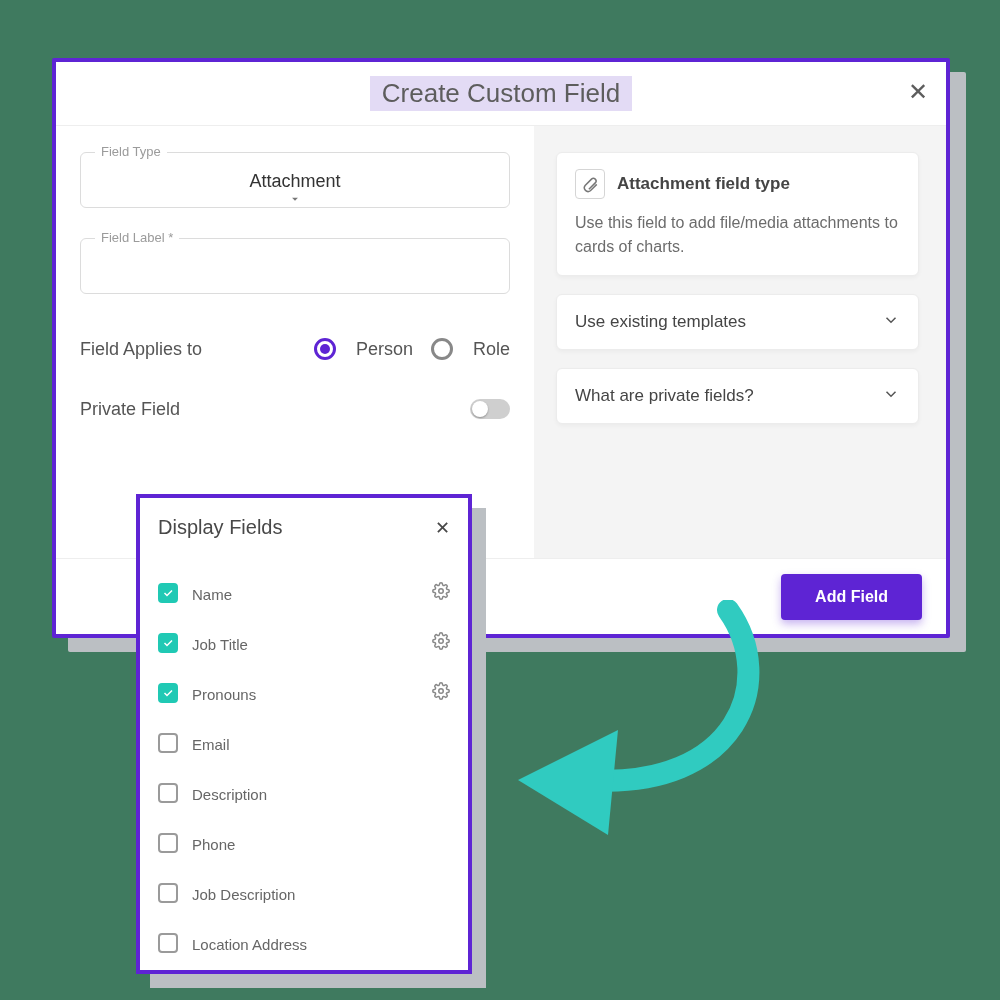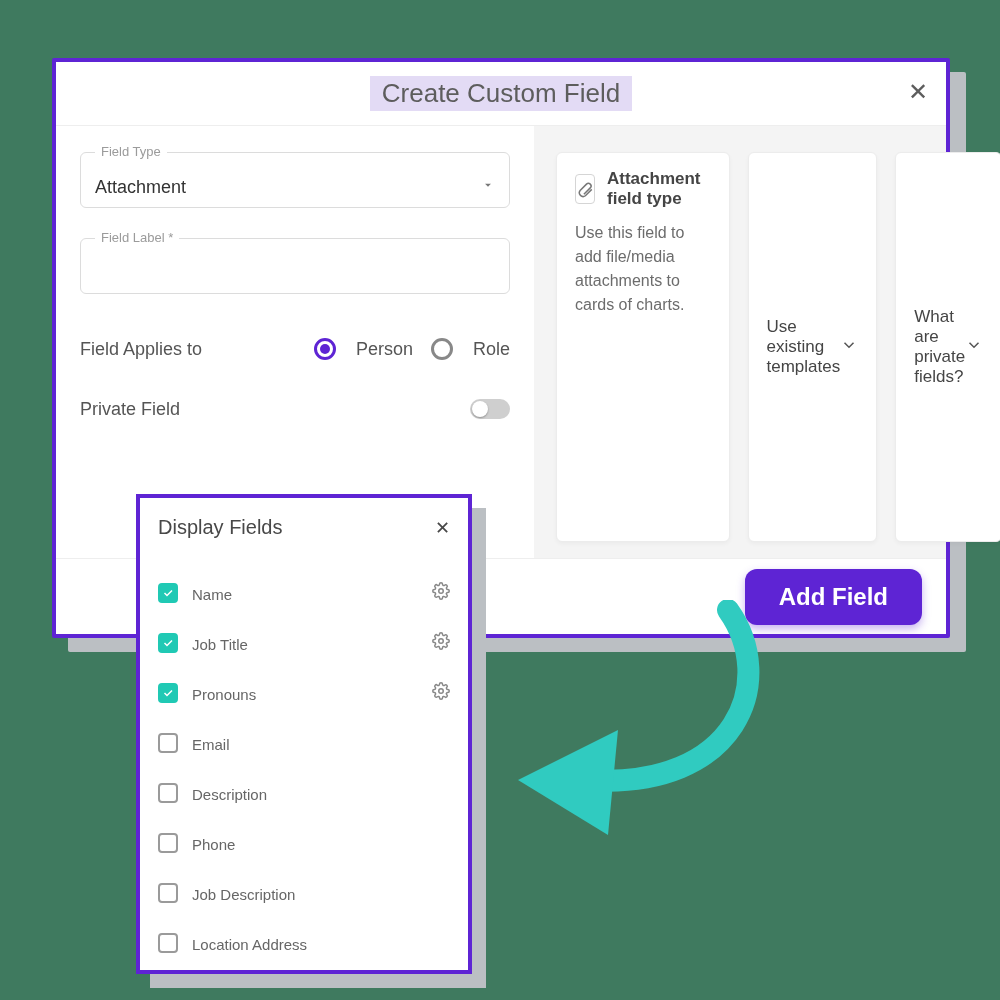--- a/index.html
+++ b/index.html
@@ -73,34 +73,35 @@
   }
   .col-left {
     flex: 1;
     padding: 26px 24px 16px 24px;
   }
   .col-right {
     width: 412px;
     background: var(--side-bg);
     padding: 26px 27px 16px 22px;
     display: flex;
-    flex-direction: row;
+    flex-direction: column;
     gap: 18px;
   }
 
   
   .fld {
     position: relative;
     border: 1px solid var(--border);
     border-radius: 6px;
     height: 56px;
     margin-bottom: 30px;
     padding: 18px 14px 4px 14px;
     display: flex;
     align-items: center;
+    flex-direction: column;
   }
   .fld .label {
     position: absolute;
     top: -9px; left: 14px;
     background: #fff;
     padding: 0 6px;
     font-size: 13px;
     color: #9b9b9b;
   }
   .fld .value {
@@ -176,24 +177,24 @@
 
   .modal-footer {
     height: 76px;
     border-top: 1px solid #eee;
     display: flex; align-items: center; justify-content: flex-end;
     padding: 0 24px;
   }
   .btn-primary {
     background: var(--purple);
     color: #fff;
-    font-size: 24px;
+    font-size: 16px;
     font-weight: 600;
     border: none;
-    border-radius: 12px;
+    border-radius: 4px;
     padding: 14px 34px;
     cursor: pointer;
     box-shadow: 0 4px 8px rgba(94,36,212,.35);
   }
 
   
   .panel-shadow {
     position: absolute;
     left: 150px; top: 508px;
     width: 336px; height: 480px;

